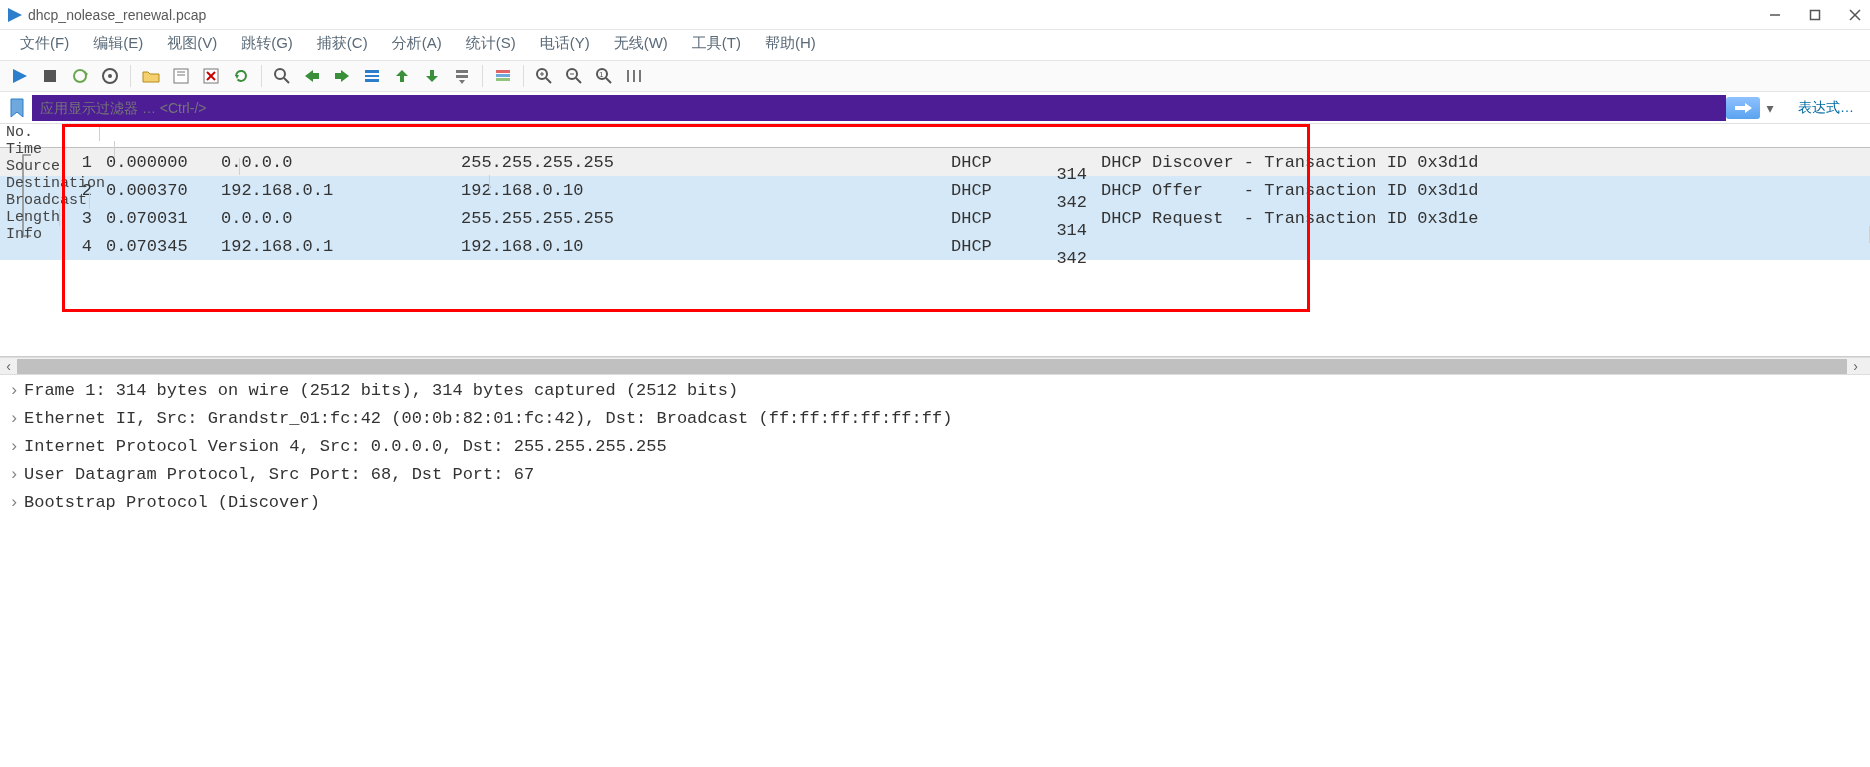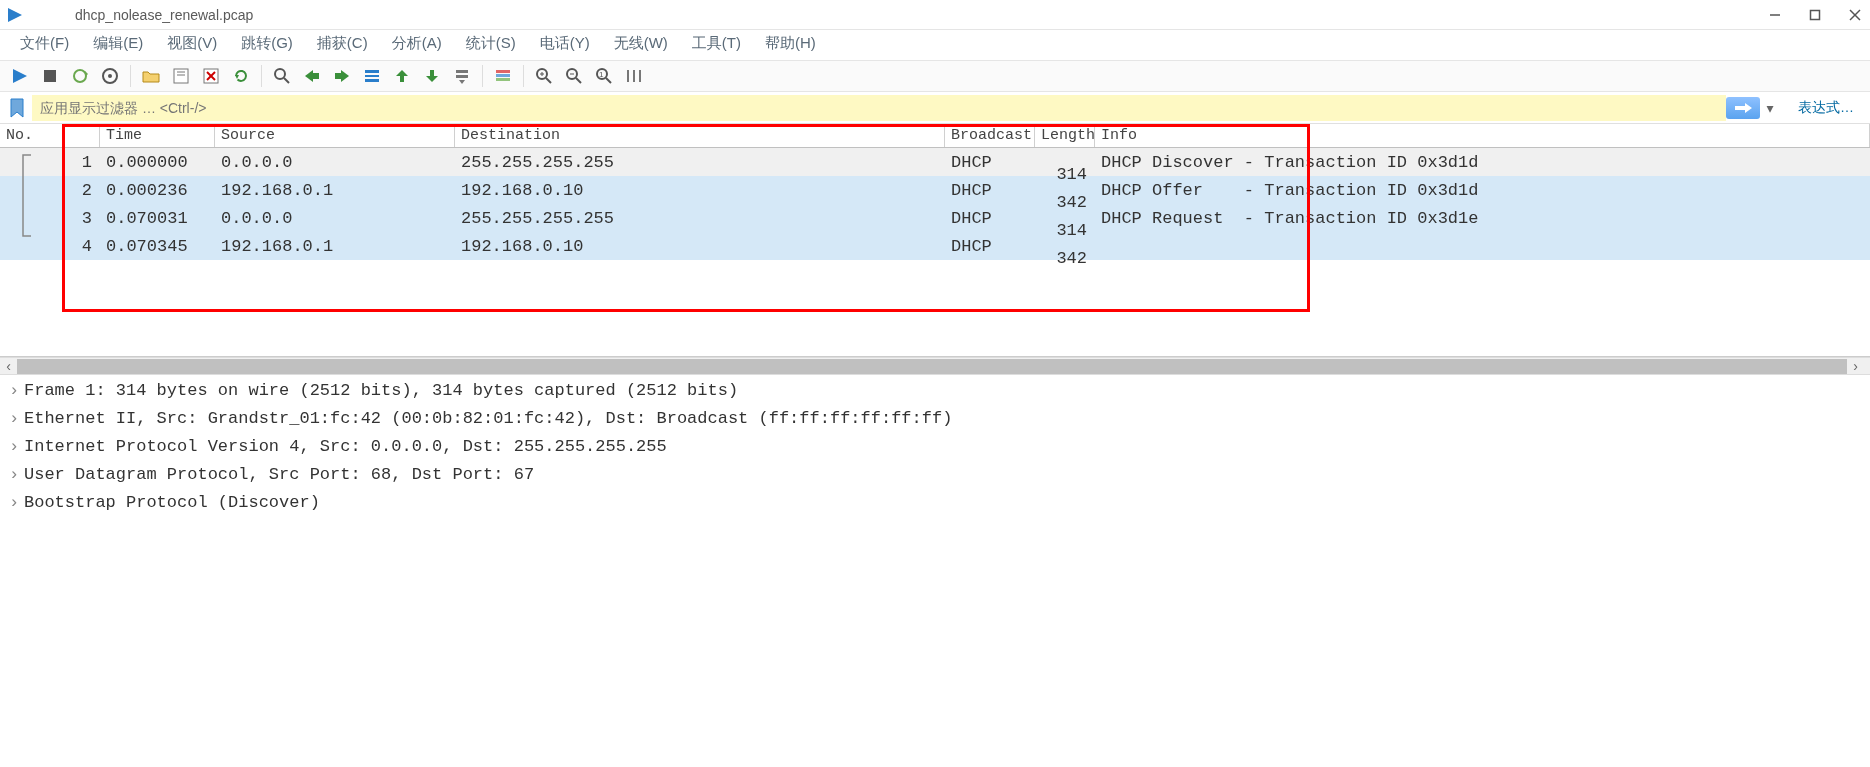--- a/index.html
+++ b/index.html
@@ -1,44 +1,44 @@
 <!DOCTYPE html>
 <html><head>
 <meta charset="utf-8">
 <style>
   * { margin: 0; padding: 0; box-sizing: border-box; }
   html, body { width: 1870px; height: 767px; font-family: "Microsoft YaHei", "Segoe UI", sans-serif; font-size: 14px; background: #fff; color: #333; overflow: hidden; }
 
   
   .titlebar { height: 30px; display: flex; align-items: center; padding: 0 8px; background: #fff; border-bottom: 1px solid #e5e5e5; }
   .titlebar .fin { width: 0; height: 0; border-left: 14px solid #2a7ecb; border-top: 7px solid transparent; border-bottom: 7px solid transparent; margin-right: 6px; }
-  .titlebar .title { color: #5a5a5a; flex: 1; margin-left: 47px; }
+  .titlebar .title { color: #5a5a5a; flex: 1; }
   .winbtns { display: flex; gap: 26px; color: #666; }
   .winbtn { width: 14px; height: 14px; display: flex; align-items: center; justify-content: center; }
 
   
   .menubar { height: 30px; display: flex; align-items: flex-start; padding: 0 10px; gap: 4px; background: #fff; }
   .menuitem { padding: 4px 10px; color: #5a6a78; font-size: 15px; cursor: default; }
 
   
   .toolbar { height: 32px; display: flex; align-items: center; padding: 0 6px; gap: 2px; border-top: 1px solid #e5e5e5; border-bottom: 1px solid #e5e5e5; background: #fafafa; }
   .tbtn { width: 28px; height: 26px; display: flex; align-items: center; justify-content: center; border: 1px solid transparent; }
   .tsep { width: 1px; height: 22px; background: #ddd; margin: 0 4px; }
 
   
   .filterbar { height: 32px; display: flex; align-items: center; padding: 0 6px; border-bottom: 1px solid #e0e0e0; background: #fff; }
   .bookmark { width: 22px; height: 22px; display:flex; align-items:center; justify-content:center; margin-right: 4px; }
-  .filterinput { flex: 1; height: 26px; padding: 0 8px; border: none; background: #fef9c3; color: #888; font-size: 14px; outline: none; }
+  .filterinput { flex: 1; height: 26px; padding: 0 8px; border: none; background: #4c1d95; color: #888; font-size: 14px; outline: none; }
   .gobtn { width: 34px; height: 22px; background: linear-gradient(#8fc1ff,#5aa3ef); border-radius: 3px; display:flex; align-items:center; justify-content:center; margin-right: 2px; }
   .dropbtn { width: 16px; height: 22px; display:flex; align-items:center; justify-content:center; color:#666; }
   .exprbtn { padding: 0 10px; color: #0369a1; margin-left: 10px; }
 
   
   .packetlist { position: relative; height: 233px; border-bottom: 1px solid #ccc; overflow: hidden; }
-  .plheader { display: flex; height: 24px; background: #fff; border-bottom: 1px solid #c0c0c0; position: relative; z-index: 2; }
+  .plheader { display: flex; height: 24px; background: #fff; border-bottom: 1px solid #c0c0c0; position: relative; z-index: 2; flex-direction: column; }
   .plcol { border-right: 1px solid #d0d0d0; display:flex; align-items:center; padding-left: 6px; color: #444; font-family: "Consolas","Courier New",monospace; font-size: 15px; }
   .plbody { position: relative; }
   .plrow { display: flex; height: 28px; align-items: center; font-family: "Consolas","Courier New",monospace; font-size: 17px; }
   .plrow.sel { background: #f0f0f0; }
   .plrow.hl  { background: #d5e8f7; }
   .cell { padding-left: 6px; white-space: pre; overflow: hidden; }
   .cell.num { text-align: right; padding-right: 8px; }
   .cell.len { text-align: right; padding-right: 8px; margin-top: 24px; }
   .redbox { position: absolute; border: 3px solid #ff0000; pointer-events: none; z-index: 5; }
 
@@ -270,21 +270,21 @@
         <div class="cell num col-no">1</div>
         <div class="cell col-time">0.000000</div>
         <div class="cell col-src">0.0.0.0</div>
         <div class="cell col-dst">255.255.255.255</div>
         <div class="cell col-proto">DHCP</div>
         <div class="cell len col-len">314</div>
         <div class="cell col-info">DHCP Discover - Transaction ID 0x3d1d</div>
       </div>
       <div class="plrow hl">
         <div class="cell num col-no">2</div>
-        <div class="cell col-time">0.000236</div>
+        <div class="cell col-time">0.000370</div>
         <div class="cell col-src">192.168.0.1</div>
         <div class="cell col-dst">192.168.0.10</div>
         <div class="cell col-proto">DHCP</div>
         <div class="cell len col-len">342</div>
         <div class="cell col-info">DHCP Offer    - Transaction ID 0x3d1d</div>
       </div>
       <div class="plrow hl">
         <div class="cell num col-no">3</div>
         <div class="cell col-time">0.070031</div>
         <div class="cell col-src">0.0.0.0</div>

